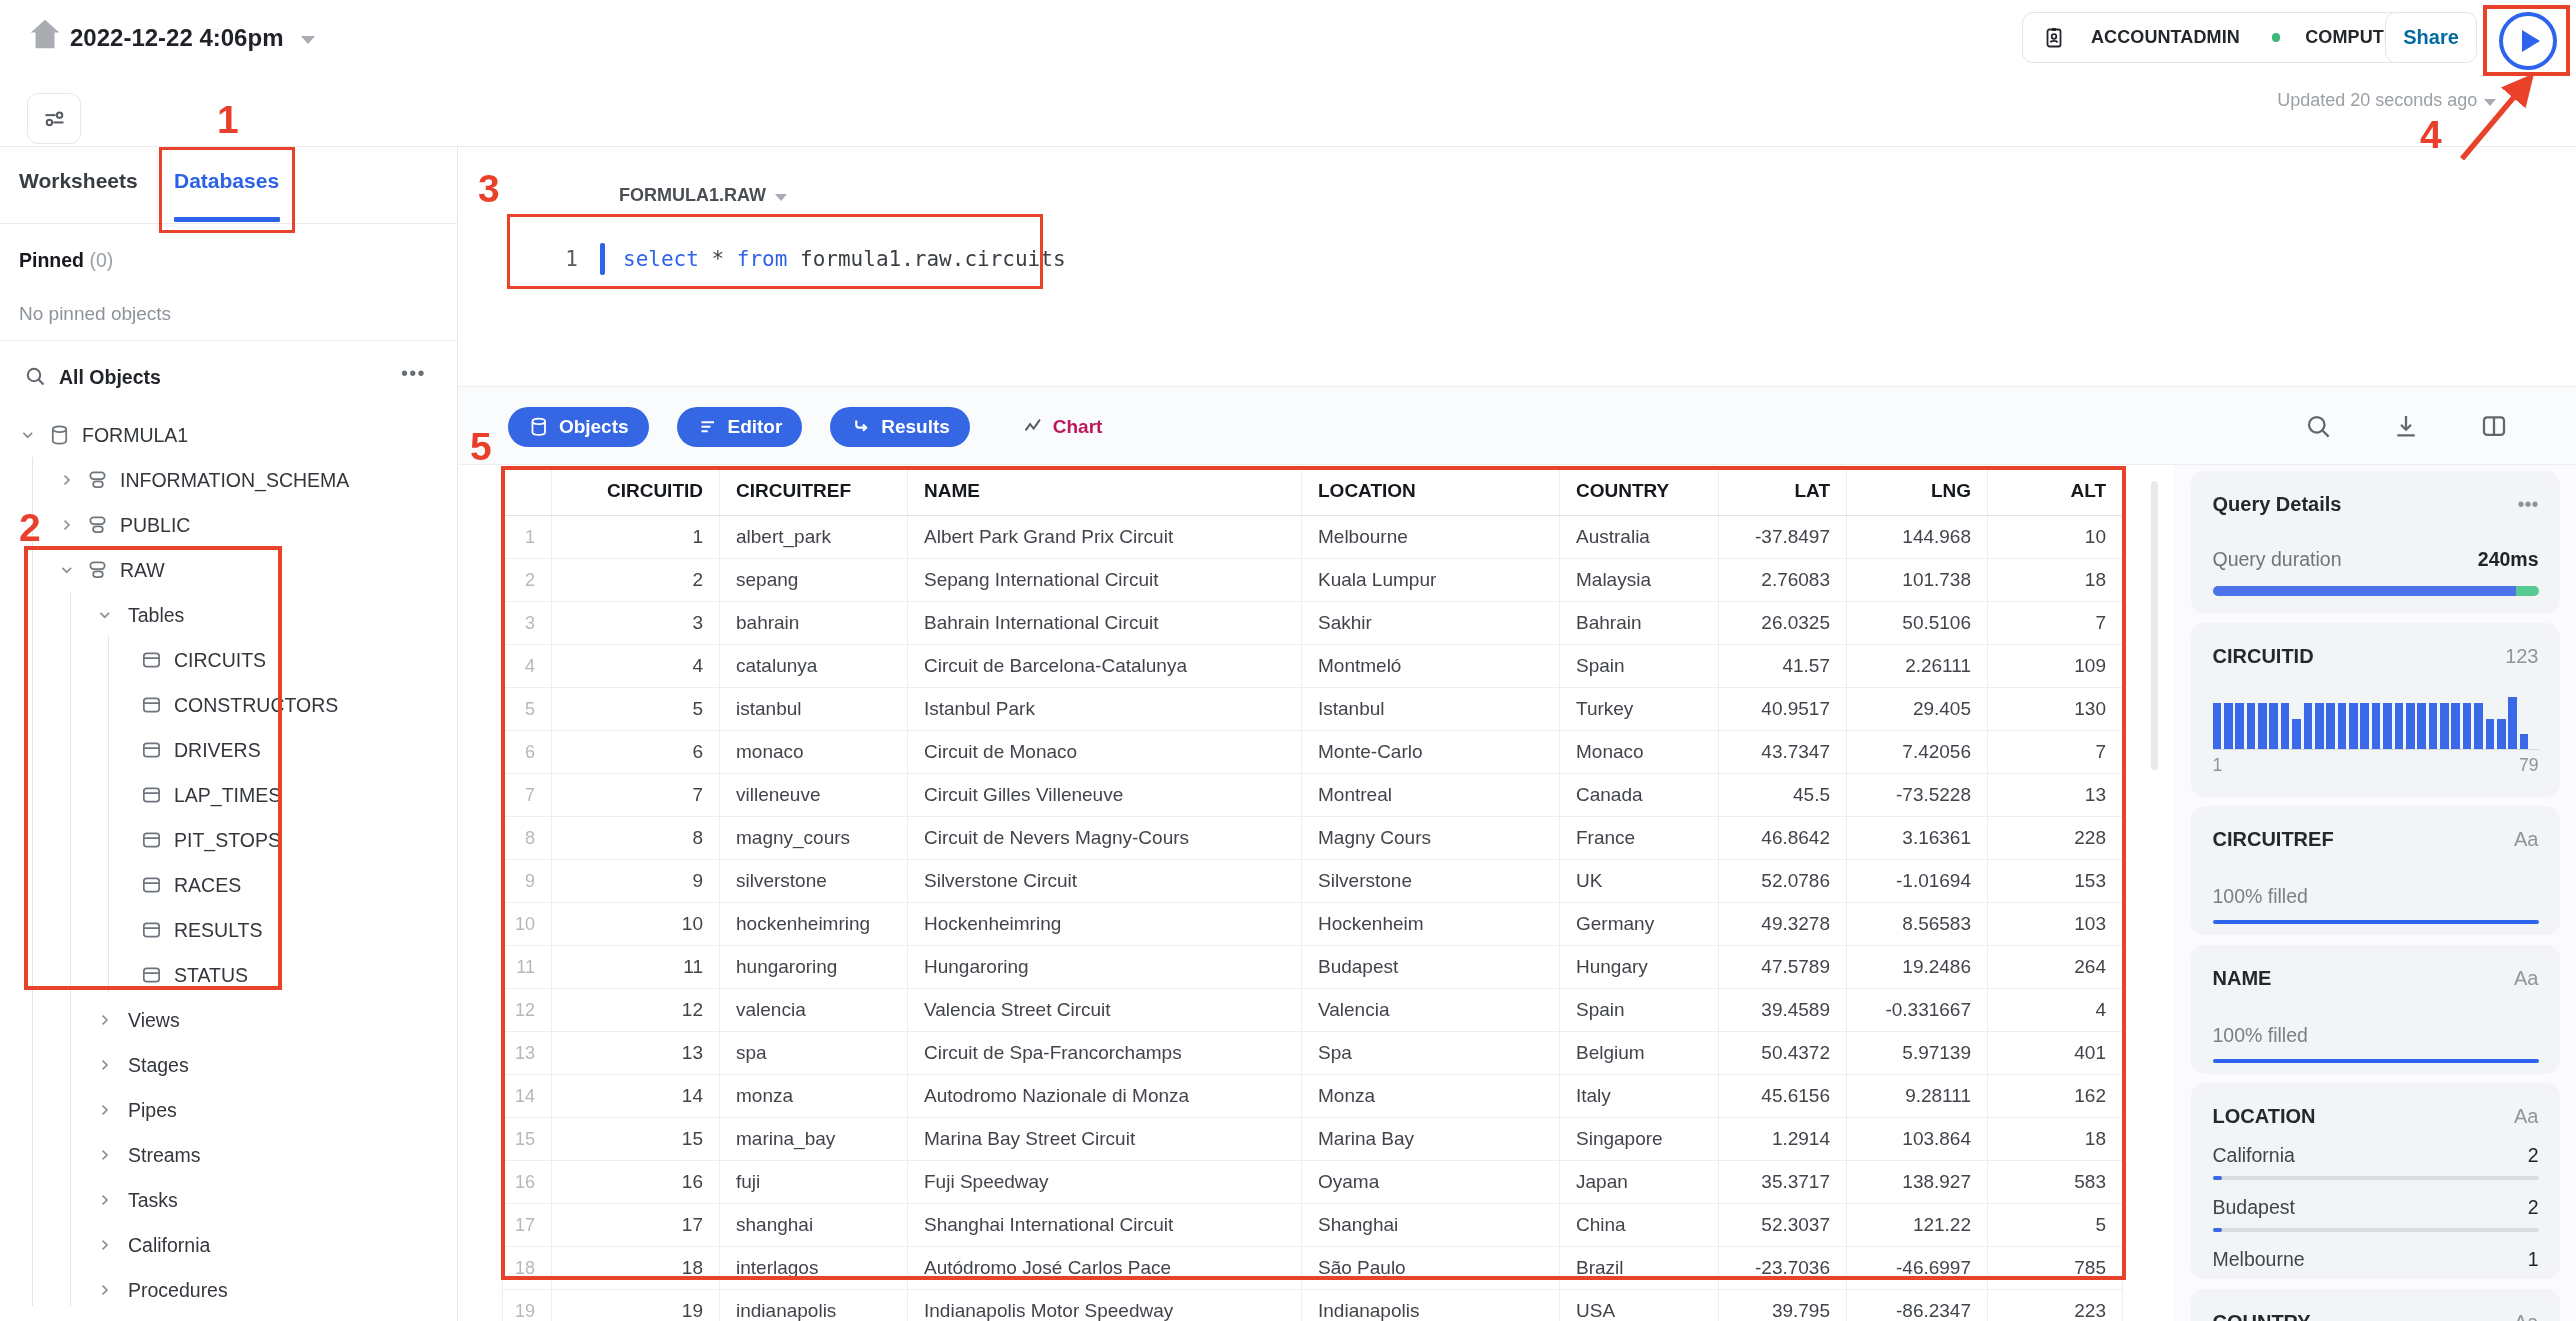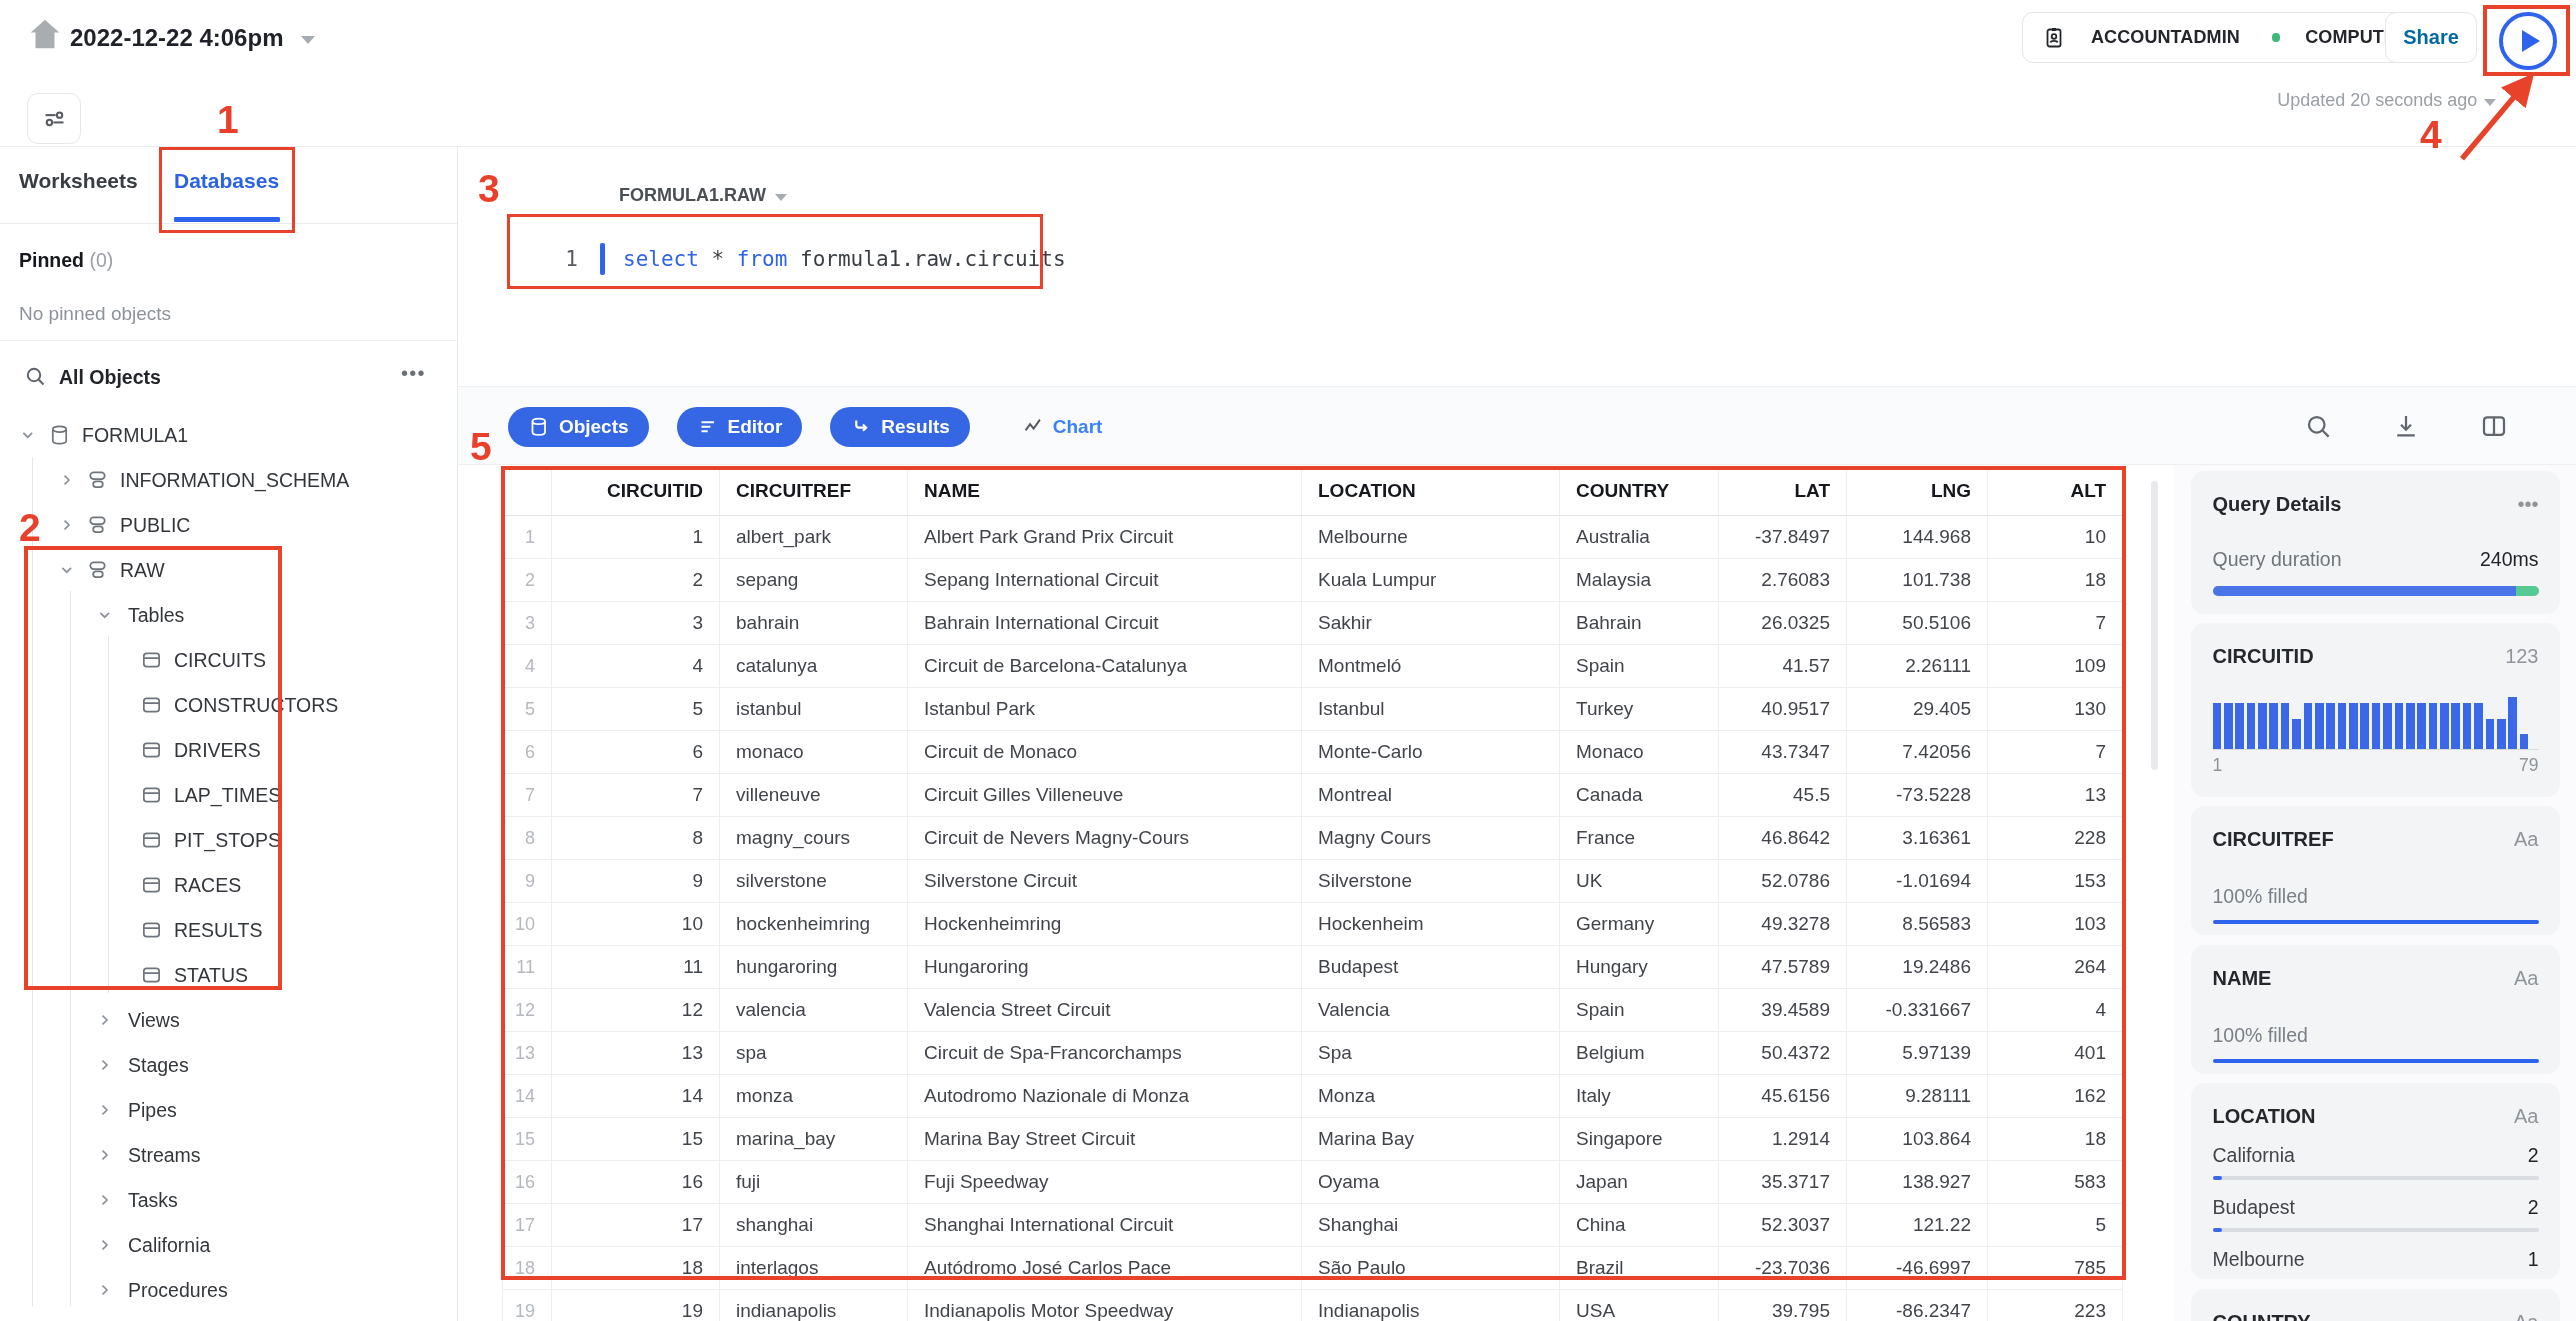--- a/index.html
+++ b/index.html
@@ -58,21 +58,21 @@
   #line-no { position:absolute; left:67px; top:100px; width:27px; text-align:right; font-family:"DejaVu Sans Mono", monospace; font-size:21px; color:#565b61; }
   #cursor-bar { position:absolute; left:116px; top:96px; width:4.7px; height:32px; background:#2e63ed; border-radius:2px; }
   #sql-line { position:absolute; left:139px; top:100px; font-family:"DejaVu Sans Mono", monospace; font-size:21px; color:#3a3f45; white-space:pre; }
   #sql-line .kw { color:#2f62e8; }
 
   
   #toolbar { position:absolute; left:458px; top:386px; width:2118px; height:79px; background:#fafbfd; border-top:1.3px solid #eceef0; border-bottom:1.3px solid #eceef0; }
   #pill-row { position:absolute; left:50px; top:19.5px; display:flex; align-items:center; }
   .pill { height:40px; border-radius:20px; background:#3566e3; color:#fff; display:flex; align-items:center; padding:0 20px; gap:9.4px; font-size:19px; font-weight:700; margin-right:28px; cursor:pointer; }
   .pill svg, .flat-tab svg { width:21.5px; height:21.5px; }
-  .flat-tab { display:flex; align-items:flex-end; gap:9.4px; color:#3b82f6; font-size:19px; font-weight:700; margin-left:24px; cursor:pointer; }
+  .flat-tab { display:flex; align-items:flex-end; gap:9.4px; color:#be185d; font-size:19px; font-weight:700; margin-left:24px; cursor:pointer; }
   #tb-icons { position:absolute; right:67px; top:24px; display:flex; gap:58px; color:#60666d; }
   #tb-icons span { width:30px; height:30px; cursor:pointer; }
 
   
   #results { position:absolute; left:458px; top:465px; width:1716px; height:857px; background:#fff; overflow:hidden; }
   #grid { position:absolute; left:44px; top:1.3px; }
   .trow { display:flex; }
   .cell { flex:none; border-right:1.3px solid #eceef0; border-bottom:1.3px solid #eceef0; font-size:19px; color:#41454b; display:flex; align-items:center; overflow:hidden; white-space:nowrap; }
   .cell.l { padding-left:16px; justify-content:flex-start; }
   .cell.r { padding-right:16px; justify-content:flex-end; }
@@ -80,21 +80,21 @@
   .drow .cell { height:43px; }
   .cell.rn { color:#b4b9bf; font-size:18px; border-left:1.3px solid #eceef0; }
   #tbl-scrollbar { position:absolute; left:1693px; top:16px; width:6.7px; height:289px; background:#e7e9ec; border-radius:3.4px; }
 
   
   #side-panel { position:absolute; left:2174px; top:465px; width:402px; height:857px; background:#fbfbfd; }
   .card { position:absolute; left:17px; width:369px; background:#f3f4f6; border-radius:13.5px; padding:21.5px 21.5px; overflow:hidden; }
   .card-head { display:flex; justify-content:space-between; align-items:baseline; font-size:20px; font-weight:700; color:#24272c; }
   .muted { color:#90959b; font-weight:400; }
   .kv { display:flex; justify-content:space-between; font-size:19.5px; color:#6e747b; }
-  .kv b { color:#1f2227; font-weight:400; }
+  .kv b { color:#1f2227; font-weight:700; }
   #qd-bar { margin-top:15px; height:10px; border-radius:5.4px; overflow:hidden; display:flex; background:#e2e4e8; }
   #qd-bar .b { background:#4a74e8; } #qd-bar .g { background:#57c993; flex:1; }
   #histo { margin-top:28px; height:54px; display:flex; align-items:flex-end; gap:2.7px; border-bottom:1.3px solid #d6d9dd; }
   #histo div { width:8.7px; background:#3b68e8; }
   #histo-axis { display:flex; justify-content:space-between; font-size:17.5px; color:#8d939a; margin-top:5.4px; }
   .filled-txt { margin-top:34px; font-size:19.5px; color:#7a8087; }
   .filled-line { margin-top:12px; height:4px; background:#2e63ed; border-radius:2px; }
   .loc-row { margin-top:16px; }
   .loc-top { display:flex; justify-content:space-between; font-size:19.5px; color:#41454b; }
   .loc-top b { color:#1f2227; font-weight:400; }

